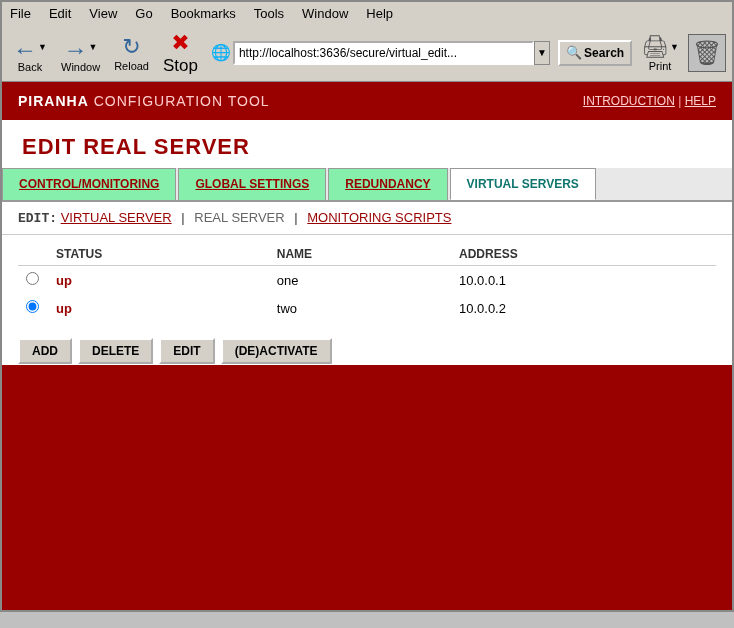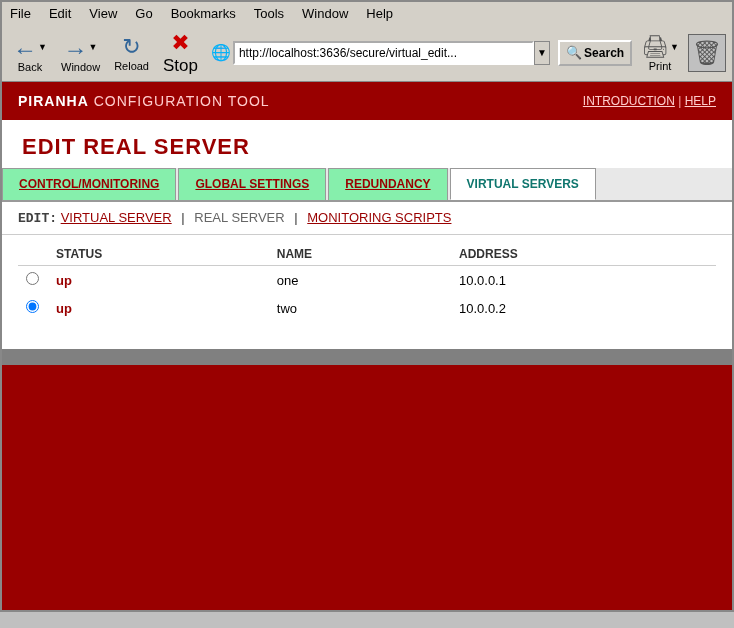--- a/index.html
+++ b/index.html
@@ -433,20 +433,26 @@
             <tr>
               <td class="radio-col"><input type="radio" name="server-select" checked="" style=""></td>
               <td class="status-up">up</td>
               <td>two</td>
               <td>10.0.0.2</td>
             </tr>
           </tbody>
         </table>
       </div>
 
+      <div class="action-bar">
+        <button class="action-btn">ADD</button>
+        <button class="action-btn">DELETE</button>
+        <button class="action-btn">EDIT</button>
+        <button class="action-btn">(DE)ACTIVATE</button>
+      </div>
 
       <div class="bottom-bar">
         
       </div>
     </div>
 
     <div class="lower-red"></div>
   </div>
 </div>
 

